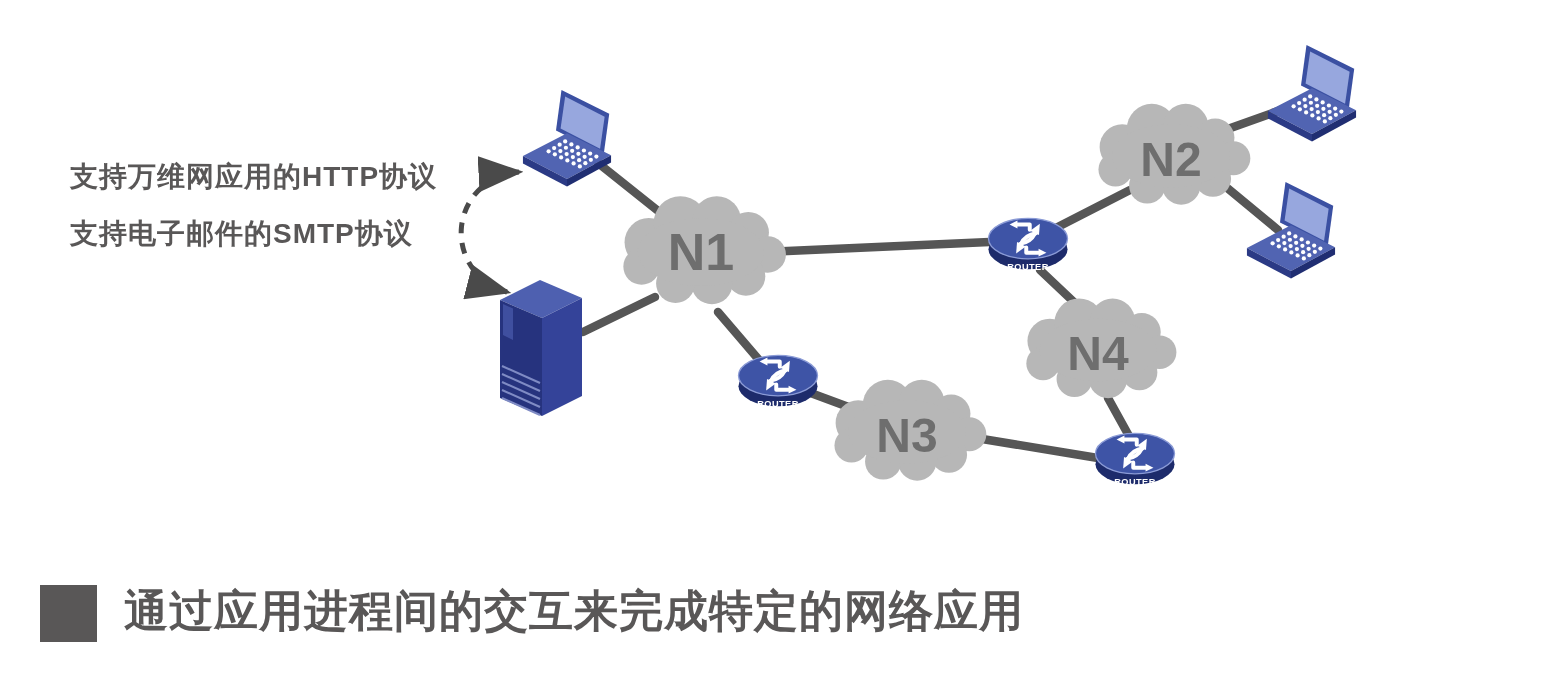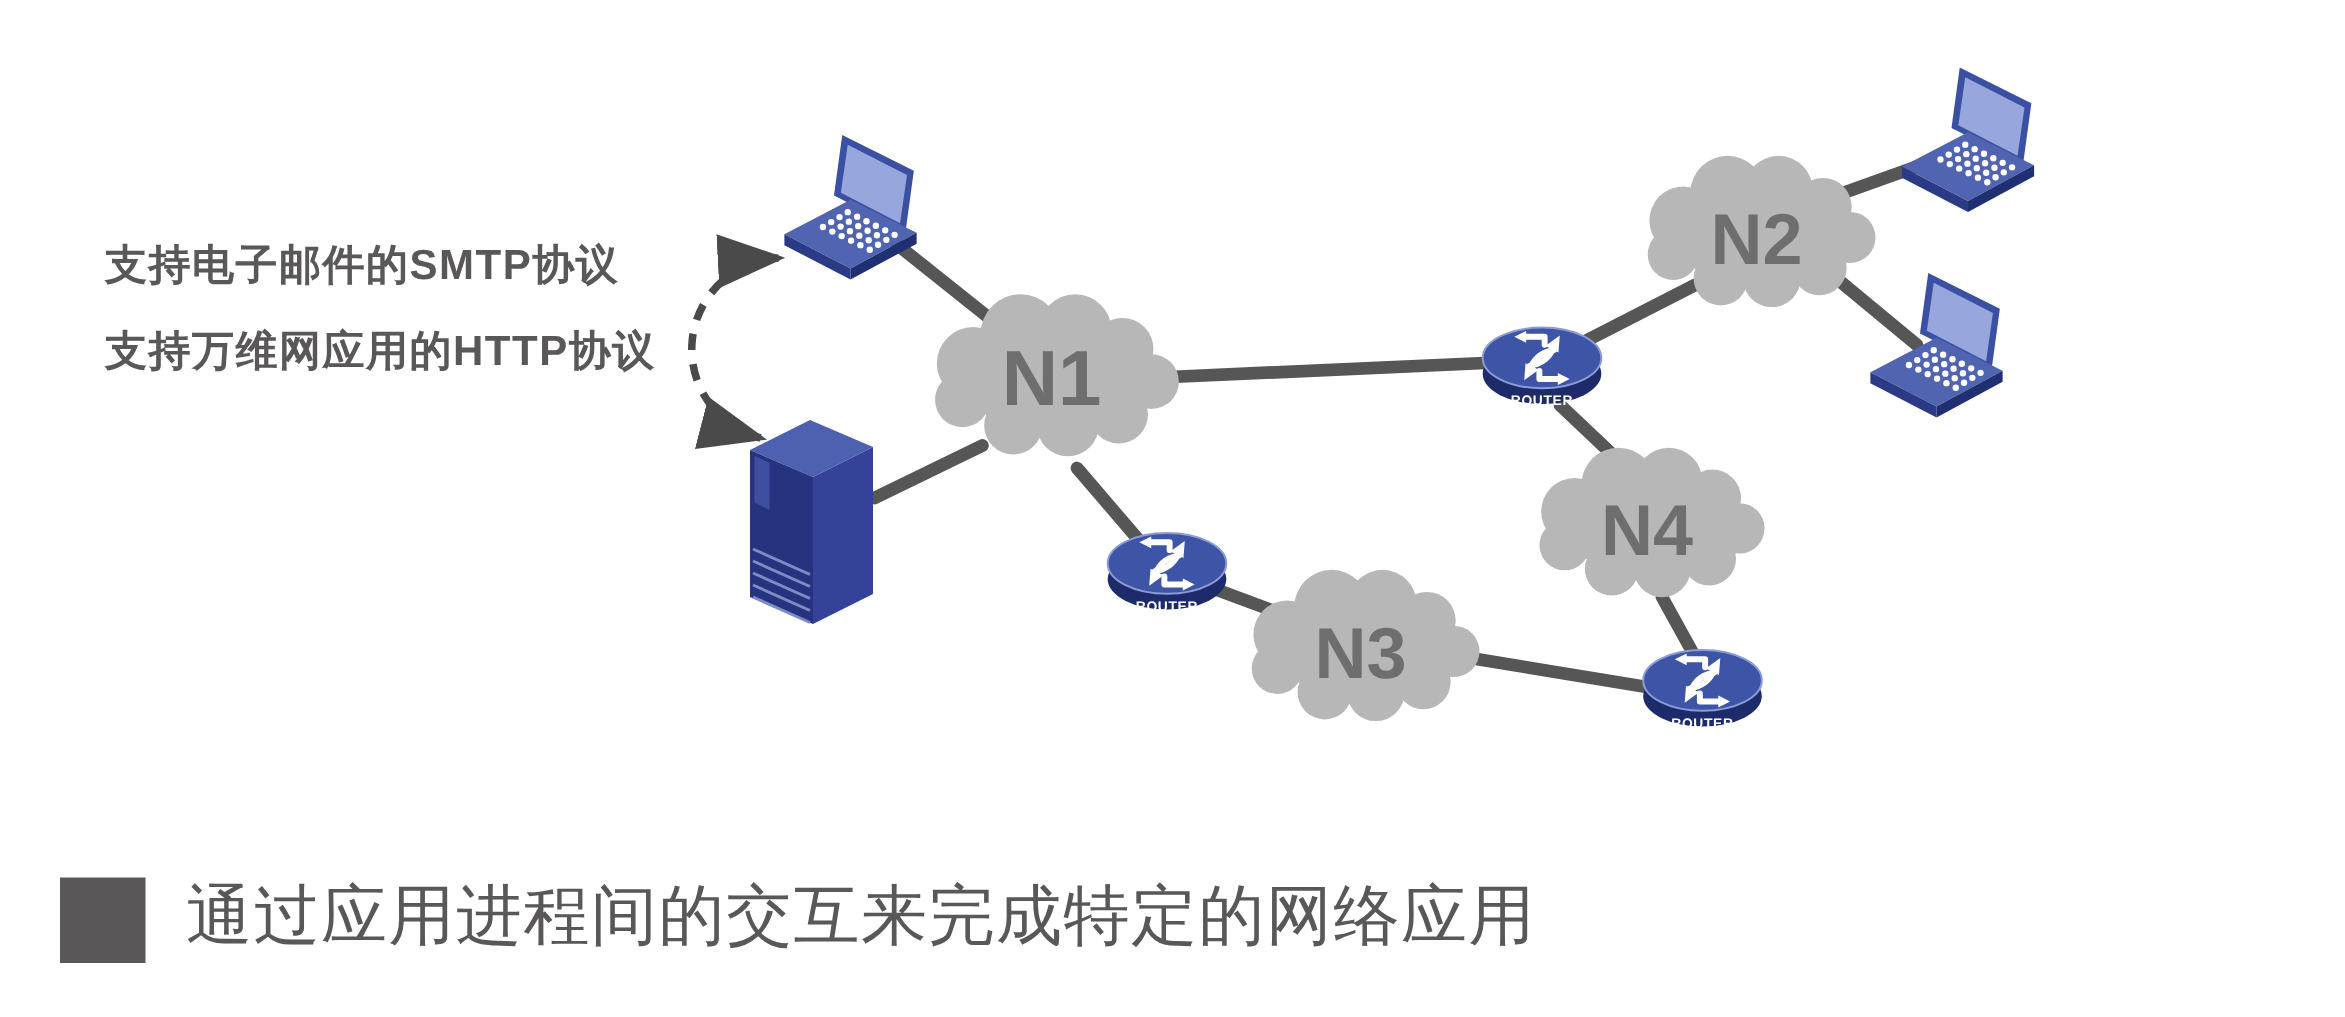--- a/index.html
+++ b/index.html
@@ -11,21 +11,21 @@
   .protocol-list{position:absolute;left:70px;top:163px;}
   .protocol-item{
     font-size:28px;font-weight:700;color:#595757;letter-spacing:1px;
     line-height:28px;margin-bottom:29px;white-space:nowrap;
   }
   .footer{position:absolute;left:0;top:0;width:100%;height:100%;pointer-events:none;}
   .section-bullet{
     position:absolute;left:40px;top:585px;width:57px;height:57px;background:#595757;
   }
   .section-heading{
-    position:absolute;left:124px;top:588px;font-size:44px;font-weight:400;
+    position:absolute;left:124px;top:588px;font-size:44px;font-weight:700;
     color:#595757;letter-spacing:1px;white-space:nowrap;line-height:46px;
   }
   .link{stroke:#565656;stroke-width:8.5;stroke-linecap:round;}
   .arc{stroke:#4a4a4a;stroke-width:5;fill:none;stroke-dasharray:11 9.5;}
   .cloud-label{
     font-family:"Liberation Sans", sans-serif;font-weight:700;fill:#6e6e6e;
     text-anchor:middle;
   }
   .router-label-text{
     font-family:"Liberation Sans", sans-serif;font-weight:700;fill:#ffffff;
@@ -155,22 +155,22 @@
         <line x1="12" y1="130" x2="50" y2="147"></line>
       </g>
     </g>
 
     <use href="#router" x="984" y="214" width="88" height="65"></use>
     <use href="#router" x="734" y="351" width="88" height="65"></use>
     <use href="#router" x="1091" y="429" width="88" height="65"></use>
   </svg>
 
   <div class="protocol-list">
+    <div class="protocol-item">支持万维网应用的HTTP协议</div>
     <div class="protocol-item">支持电子邮件的SMTP协议</div>
-    <div class="protocol-item">支持万维网应用的HTTP协议</div>
   </div>
 
   <div class="footer">
     <div class="section-bullet"></div>
     <div class="section-heading">通过应用进程间的交互来完成特定的网络应用</div>
   </div>
 
 </div>
 
 </body></html>

